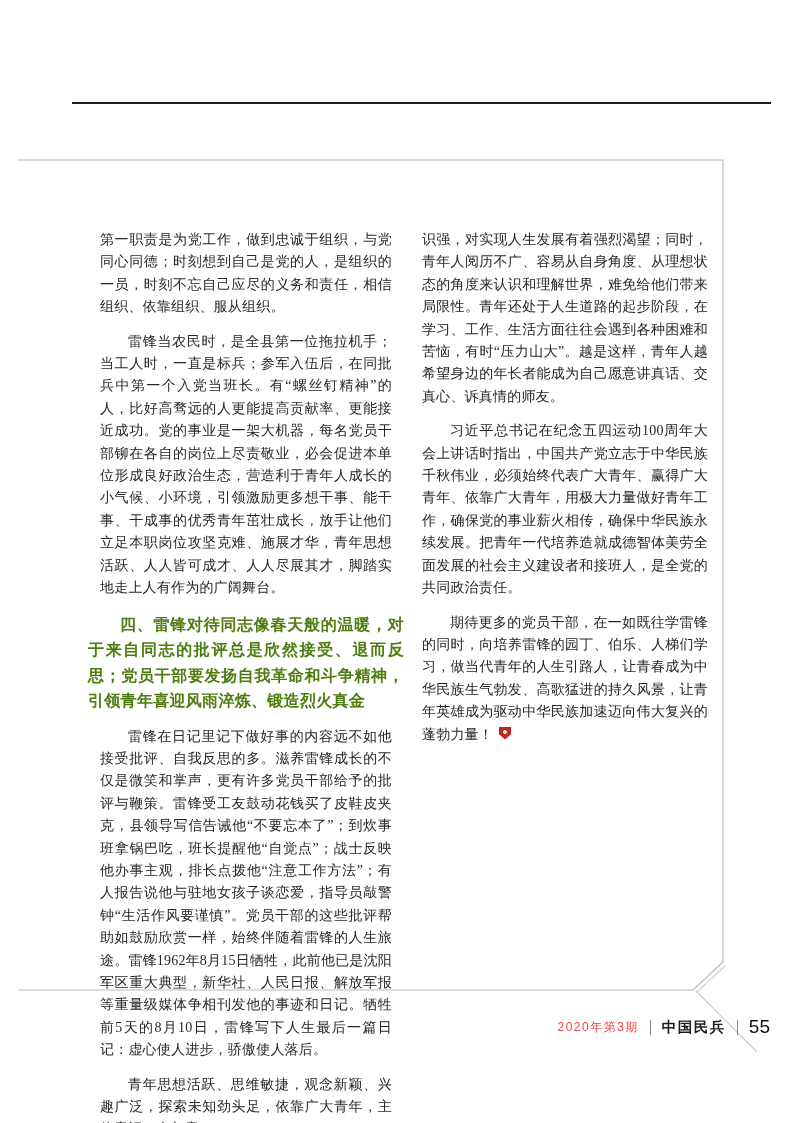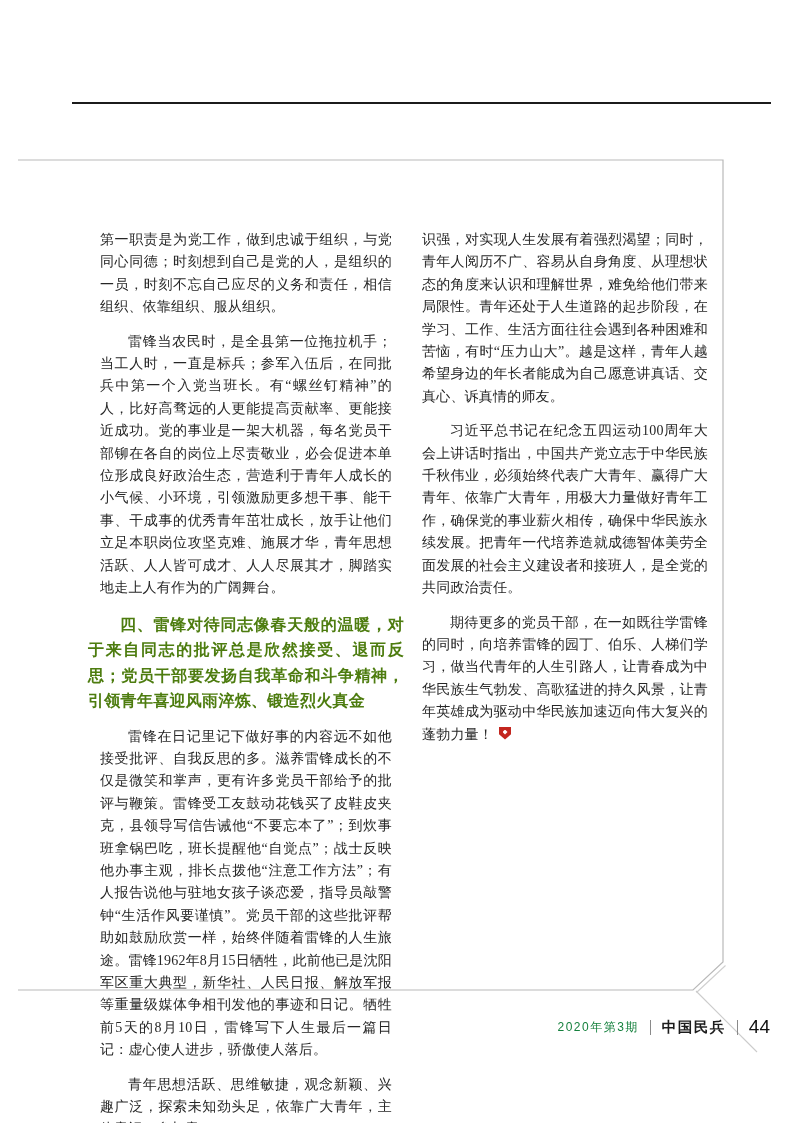--- a/index.html
+++ b/index.html
@@ -37,21 +37,21 @@
   .end-badge::after{
     content:"";position:absolute;left:3.5px;top:3px;width:5px;height:5px;background:#ffffff;
     clip-path:polygon(50% 0,100% 50%,50% 100%,0 50%);
   }
   
   .footer{
     position:absolute;top:1013px;right:24px;height:28px;
     display:flex;align-items:center;gap:11px;
     font-family:"Liberation Sans", sans-serif;
   }
-  .f-issue{font-size:12px;color:#15803d;letter-spacing:1.5px;}
+  .f-issue{font-size:12px;color:#ef4444;letter-spacing:1.5px;}
   .f-sep{width:1px;height:15px;background:#8a8a8a;}
   .f-mag{font-size:14.5px;color:#1c1c1c;letter-spacing:1.5px;font-weight:bold;}
   .f-page{font-size:19px;color:#111111;font-weight:500;}
 </style>
 </head>
 <body>
 
 <div class="page">
 
   <div class="top-rule"></div>
@@ -74,16 +74,16 @@
     <p class="body-p no-indent">识强，对实现人生发展有着强烈渴望；同时，青年人阅历不广、容易从自身角度、从理想状态的角度来认识和理解世界，难免给他们带来局限性。青年还处于人生道路的起步阶段，在学习、工作、生活方面往往会遇到各种困难和苦恼，有时“压力山大”。越是这样，青年人越希望身边的年长者能成为自己愿意讲真话、交真心、诉真情的师友。</p>
     <p class="body-p">习近平总书记在纪念五四运动100周年大会上讲话时指出，中国共产党立志于中华民族千秋伟业，必须始终代表广大青年、赢得广大青年、依靠广大青年，用极大力量做好青年工作，确保党的事业薪火相传，确保中华民族永续发展。把青年一代培养造就成德智体美劳全面发展的社会主义建设者和接班人，是全党的共同政治责任。</p>
     <p class="body-p"><span>期待更多的党员干部，在一如既往学雷锋的同时，向培养雷锋的园丁、伯乐、人梯们学习，做当代青年的人生引路人，让青春成为中华民族生气勃发、高歌猛进的持久风景，让青年英雄成为驱动中华民族加速迈向伟大复兴的蓬勃力量！</span><span class="end-badge"></span></p>
   </div>
 
   <div class="footer">
     <span class="f-issue">2020年第3期</span>
     <span class="f-sep"></span>
     <span class="f-mag">中国民兵</span>
     <span class="f-sep"></span>
-    <span class="f-page">44</span>
+    <span class="f-page">55</span>
   </div>
 
 </div>
 
 </body></html>

